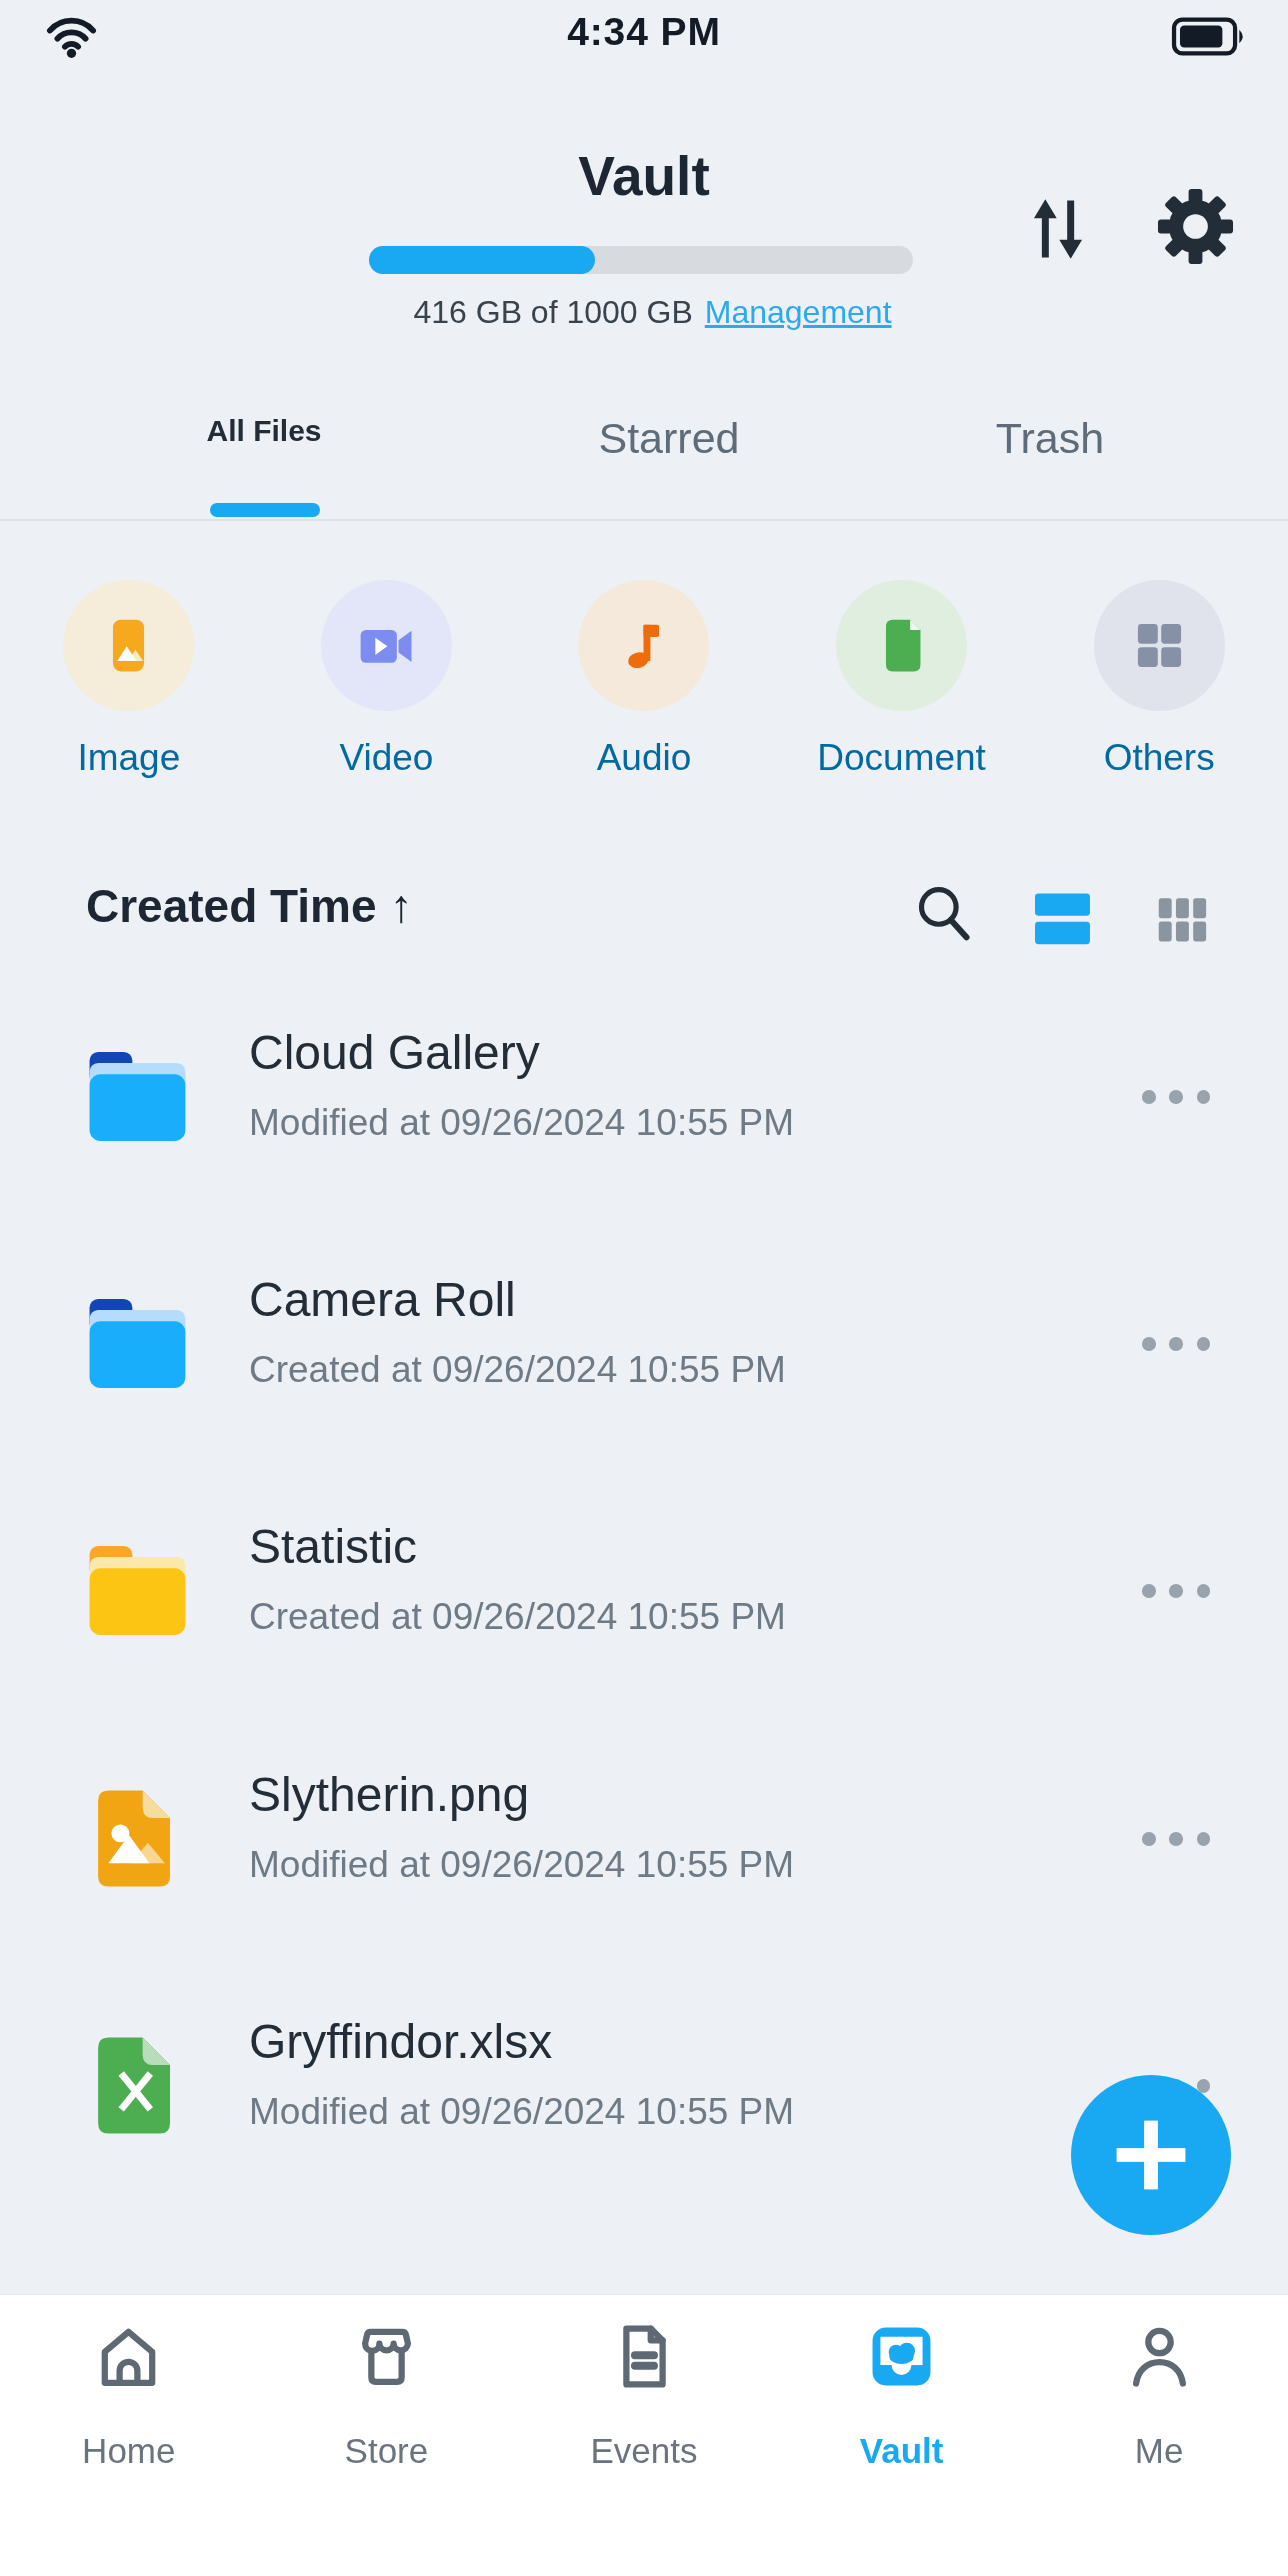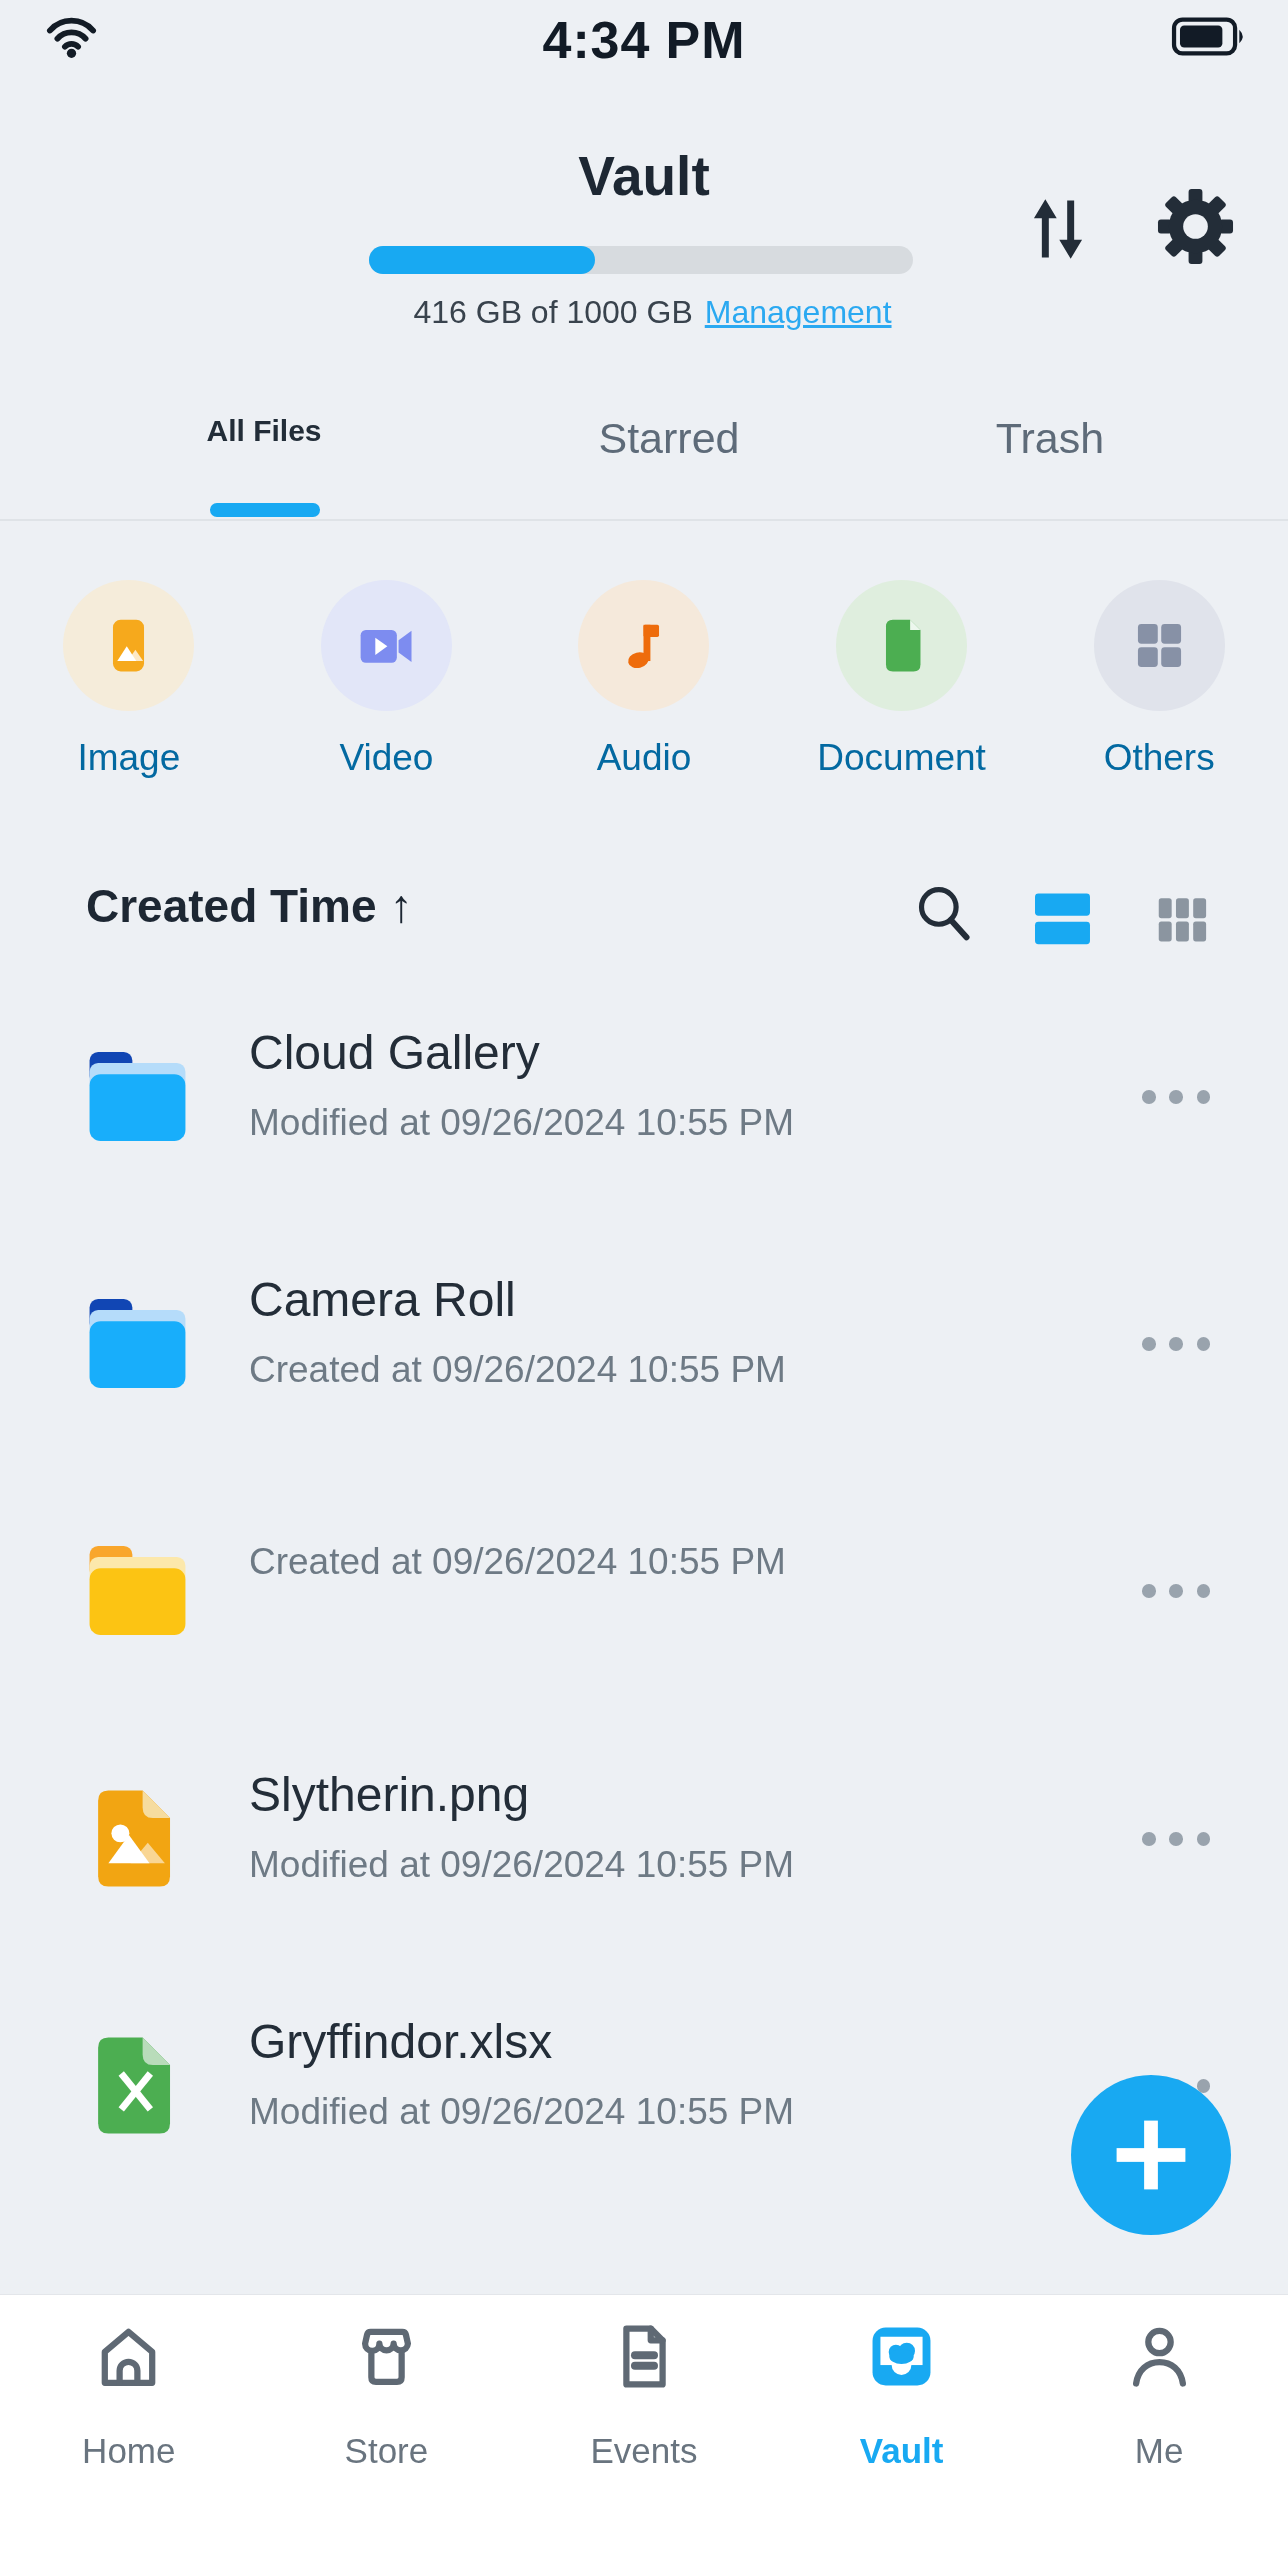--- a/index.html
+++ b/index.html
@@ -3,21 +3,21 @@
 <meta charset="utf-8">
 <style>
   html,body { margin:0; padding:0; }
   body { font-family:"Liberation Sans", sans-serif; background:#edf0f4; }
   #screen { position:relative; width:1288px; height:2576px; background:#edf0f4; overflow:hidden; }
 
   
   .status-bar { position:absolute; top:0; left:0; right:0; height:77px; }
   .wifi { position:absolute; left:45px; top:13.7px; }
   .time { position:absolute; left:0; right:0; top:10.3px; text-align:center;
-          font-size:52px; font-weight:700; color:#121b26; letter-spacing:0.9px; }
+          font-size:39px; font-weight:700; color:#121b26; letter-spacing:0.9px; }
   .battery { position:absolute; right:38px; top:17px; }
 
   
   .page-title { position:absolute; top:144px; left:0; right:0; text-align:center;
                 font-size:55px; font-weight:700; color:#1d2733; }
   .icon-sort { position:absolute; left:1020px; top:191px; }
   .icon-gear { position:absolute; left:1156px; top:187px; }
   .progress-track { position:absolute; left:369px; top:246px; width:544px; height:28px;
                     border-radius:14.6px; background:#d7dbdf; }
   .progress-fill { height:100%; width:41.6%; border-radius:14.6px; background:#18a9f2; }
@@ -242,20 +242,21 @@
       </div>
   </div>
 
   <div class="row" style="top:1467px">
     <svg class="row-icon" width="113" height="113" viewBox="0 0 132 132">
       <rect x="10" y="14" width="50" height="38" rx="10" fill="#f9a62b"></rect>
       <rect x="10" y="27" width="112" height="32" rx="10" fill="#fce8ab"></rect>
       <rect x="10" y="40" width="112" height="78" rx="13" fill="#fcc413"></rect>
     </svg>
     <div class="row-text">
+      <div class="row-title">Statistic</div>
       <div class="row-meta">Created at 09/26/2024 10:55 PM</div>
     </div>
     <div class="row-more">
         <div class="dot"></div>
         <div class="dot"></div>
         <div class="dot"></div>
       </div>
   </div>
 
   <div class="row" style="top:1715px">

